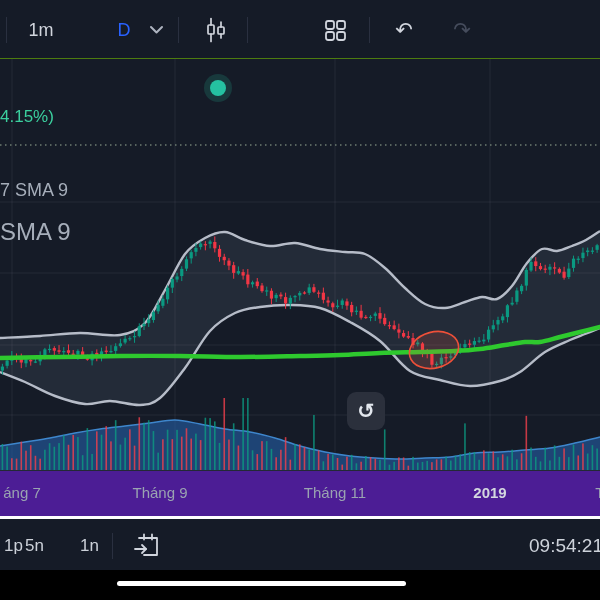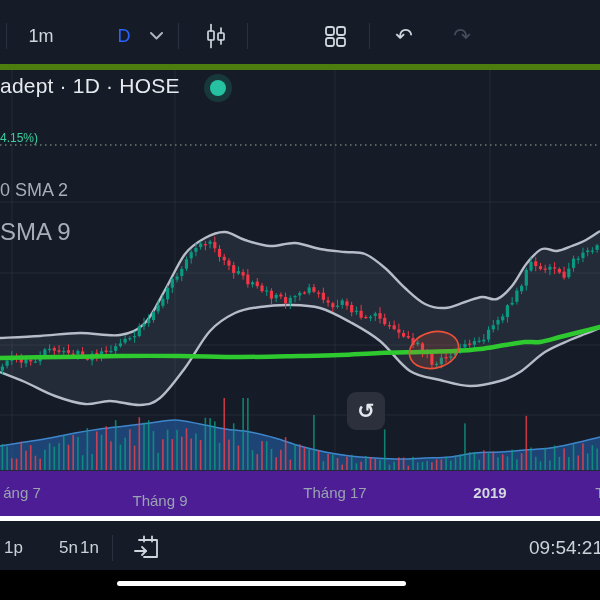--- a/index.html
+++ b/index.html
@@ -1,51 +1,51 @@
 <!DOCTYPE html>
 <html><head>
 <meta charset="utf-8">
 <style>
   html,body{margin:0;padding:0;background:#000;}
   .stage{position:relative;width:600px;height:600px;background:#151b27;overflow:hidden;
          font-family:"Liberation Sans",sans-serif;color:#d6dae2;}
   
-  .toolbar-top{position:absolute;left:0;top:8px;width:600px;height:56px;background:#151b27;
-               border-bottom:6px solid #4d7c0f;z-index:30;}
+  .toolbar-top{position:absolute;left:0;top:2px;width:600px;height:56px;background:#151b27;
+               border-bottom:1px solid #4d7c0f;z-index:30;}
   .toolbar-top .item{position:absolute;top:0;height:56px;display:flex;align-items:center;justify-content:center;
                background:none;border:none;padding:0;color:#d1d5dd;font-size:18px;font-family:inherit;cursor:pointer;}
   .sep{position:absolute;top:15px;width:1px;height:26px;background:#2a3040;}
   .tf.active{color:#2962ff;}
   .icon-glyph{font-family:"DejaVu Sans",sans-serif;font-size:21px;line-height:1;}
   .disabled{color:#454c5c;}
   .fxwrap{font-size:20px;font-style:italic;color:#d1d5dd;}
   .fxwrap .sub{font-size:13px;font-style:normal;vertical-align:-4px;margin-left:1px;}
   
   #chart-svg{position:absolute;left:0;top:0;z-index:5;}
   .overlay{position:absolute;z-index:10;pointer-events:none;}
   .symbol-line{left:0;top:74px;font-size:21px;color:#e6e9ee;letter-spacing:.2px;}
   .status-dot{position:absolute;left:204px;top:74px;width:28px;height:28px;border-radius:50%;
               background:rgba(37,193,161,0.18);z-index:11;}
   .status-dot::after{content:"";position:absolute;left:6px;top:6px;width:16px;height:16px;border-radius:50%;
               background:#25c1a1;}
-  .change-line{left:0;top:107px;font-size:12px;margin-top:24px;}
+  .change-line{left:0;top:107px;font-size:17px;}
   .legend1{left:0;top:180px;font-size:18px;color:#a6aeba;}
   .legend2{left:0;top:218px;font-size:24px;color:#a6aeba;}
   .refresh-btn{position:absolute;left:347px;top:392px;width:38px;height:38px;border-radius:9px;
                background:#2b303c;border:none;color:#e3e7ee;z-index:12;cursor:pointer;
                display:flex;align-items:center;justify-content:center;}
   .refresh-btn span{font-family:"DejaVu Sans",sans-serif;font-size:21px;font-weight:bold;}
   
   .time-axis{position:absolute;left:0;top:470px;width:600px;height:46px;border-top:1px solid #232936;
              background:#4c1d95;z-index:20;padding-left:29px;}
   .tlabel{position:absolute;top:13px;transform:translateX(-50%);font-size:15px;color:#9aa3b1;white-space:nowrap;}
   .tlabel.bold{font-weight:bold;color:#d3d7df;}
   
   .toolbar-bottom{position:absolute;left:0;top:516px;width:600px;height:54px;background:#151b27;
-                  border-top:5px solid #ffffff;z-index:20;}
+                  border-top:3px solid #ffffff;z-index:20;}
   .toolbar-bottom .rng{position:absolute;top:0;height:54px;display:flex;align-items:center;background:none;
                   border:none;padding:0;color:#ccd1d9;font-size:17px;font-family:inherit;cursor:pointer;}
   .clock{position:absolute;right:-3px;top:0;height:54px;display:flex;align-items:center;
          font-size:19px;color:#cdd2da;}
   
   .home-area{position:absolute;left:0;top:570px;width:600px;height:30px;background:#000;z-index:40;}
   .home-pill{position:absolute;left:117px;top:11px;width:289px;height:5px;border-radius:3px;background:#fff;}
   svg{display:block;}
 </style>
 </head>
@@ -446,24 +446,23 @@
       <line x1="587.68" y1="247.5822419384952" x2="587.68" y2="256.26009590146697" stroke="#0a9981" stroke-width="1"></line>
       <rect x="586.0799999999999" y="250.49437518604583" width="3.2" height="1.6047803052425706" fill="#0a9981"></rect>
       <line x1="592.4" y1="247.20841074174197" x2="592.4" y2="254.09882231411282" stroke="#0a9981" stroke-width="1"></line>
       <rect x="590.8" y="250.61210990248347" width="3.2" height="1.2" fill="#0a9981"></rect>
       <line x1="597.1199999999999" y1="243.86545862721542" x2="597.1199999999999" y2="252.83802193803155" stroke="#0a9981" stroke-width="1"></line>
       <rect x="595.5199999999999" y="245.22667365257016" width="3.2" height="4.594915105143912" fill="#0a9981"></rect>
       <path d="M0,358C10,357.8333333333333 40,357.3333333333333 60,357C80,356.6666666666667 100,356.1666666666667 120,356C140,355.8333333333333 160,355.8333333333333 180,356C200,356.1666666666667 220,357 240,357C260,357 283.3333333333333,356.3333333333333 300,356C316.6666666666667,355.6666666666667 326.6666666666667,355.5 340,355C353.3333333333333,354.5 366.6666666666667,353.5 380,353C393.3333333333333,352.5 407.5,352.3333333333333 420,352C432.5,351.6666666666667 445,351.5 455,351C465,350.5 471.6666666666667,350 480,349C488.3333333333333,348 497.5,346.1666666666667 505,345C512.5,343.8333333333333 519.1666666666666,342.5 525,342C530.8333333333334,341.5 534.1666666666666,342.8333333333333 540,342C545.8333333333334,341.1666666666667 553.3333333333334,338.6666666666667 560,337C566.6666666666666,335.3333333333333 573.3333333333334,333.6666666666667 580,332C586.6666666666666,330.3333333333333 596.6666666666666,327.8333333333333 600,327" fill="none" stroke="#2ec92e" stroke-width="4.5" stroke-linecap="round"></path>
       <ellipse cx="434" cy="350" rx="25" ry="18" transform="rotate(-15 434 350)" fill="rgba(242,90,60,0.16)" stroke="#ef5039" stroke-width="1.6"></ellipse>
     </svg>
 
-  <div class="overlay symbol-line">adept · 1D · HOSE</div>
   <div class="status-dot"></div>
   <div class="overlay change-line" style="color: rgb(59, 207, 158);">4.15%)</div>
-  <div class="overlay legend1">0 SMA 2</div>
+  <div class="overlay legend1">7 SMA 9</div>
   <div class="overlay legend2">SMA 9</div>
 
   <button class="refresh-btn">
     <span>↺</span>
   </button>
 
   <div class="toolbar-top">
     <span class="sep" style="left:6px"></span>
     <button class="item tf" style="left:26px;width:30px">1m</button>
     <button class="item tf active" style="left:112px;width:24px">D</button>
@@ -500,29 +499,29 @@
     <button class="item" style="left:390px;width:28px">
       <span class="icon-glyph">↶</span>
     </button>
     <button class="item" style="left:448px;width:28px">
       <span class="icon-glyph disabled">↷</span>
     </button>
   </div>
 
   <div class="time-axis" id="time-axis">
       <span class="tlabel" style="left: 22px;">áng 7</span>
-      <span class="tlabel" style="left: 160px; margin-top: 8px;">Tháng 9</span>
-      <span class="tlabel" style="left: 335px;">Tháng 17</span>
+      <span class="tlabel" style="left: 160px;">Tháng 9</span>
+      <span class="tlabel" style="left: 335px;">Tháng 11</span>
       <span class="tlabel bold" style="left: 490px;">2019</span>
       <span class="tlabel" style="left: 604px;">Th</span>
     </div>
 
   <div class="toolbar-bottom">
     <button class="rng" style="left:4px">1p</button>
-    <button class="rng" style="left:59px">5n</button>
+    <button class="rng" style="left:25px">5n</button>
     <button class="rng" style="left:80px">1n</button>
     <span class="sep" style="left:112px;top:14px"></span>
     <button class="rng" style="left:134px">
       <svg width="28" height="28" viewBox="0 0 28 28">
         <g fill="none" stroke="#d1d5dd" stroke-width="1.8" stroke-linecap="round" stroke-linejoin="round">
           <path d="M5 6 h18 v17 h-13"></path>
           <line x1="10" y1="2.5" x2="10" y2="7.5"></line>
             <line x1="18" y1="2.5" x2="18" y2="7.5"></line>
         </g>
         <g fill="none" stroke="#d1d5dd" stroke-width="1.8" stroke-linecap="round" stroke-linejoin="round">

